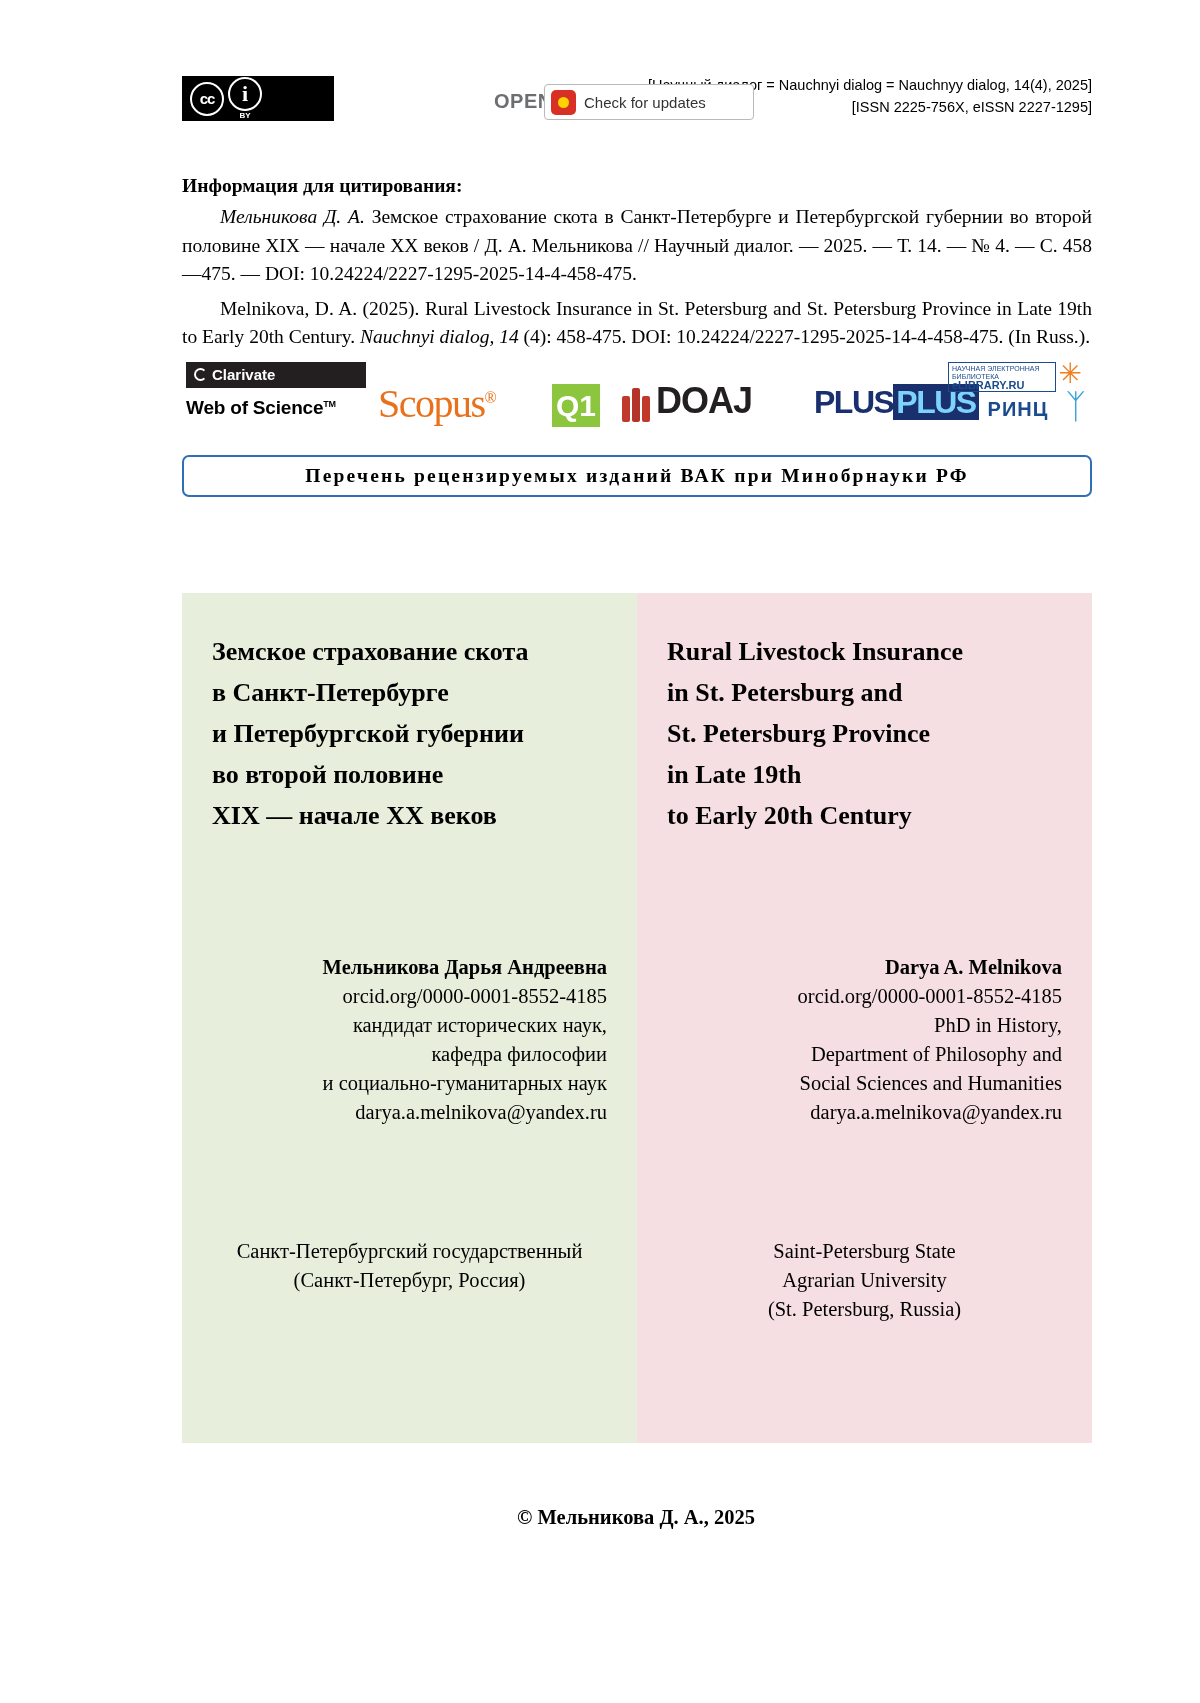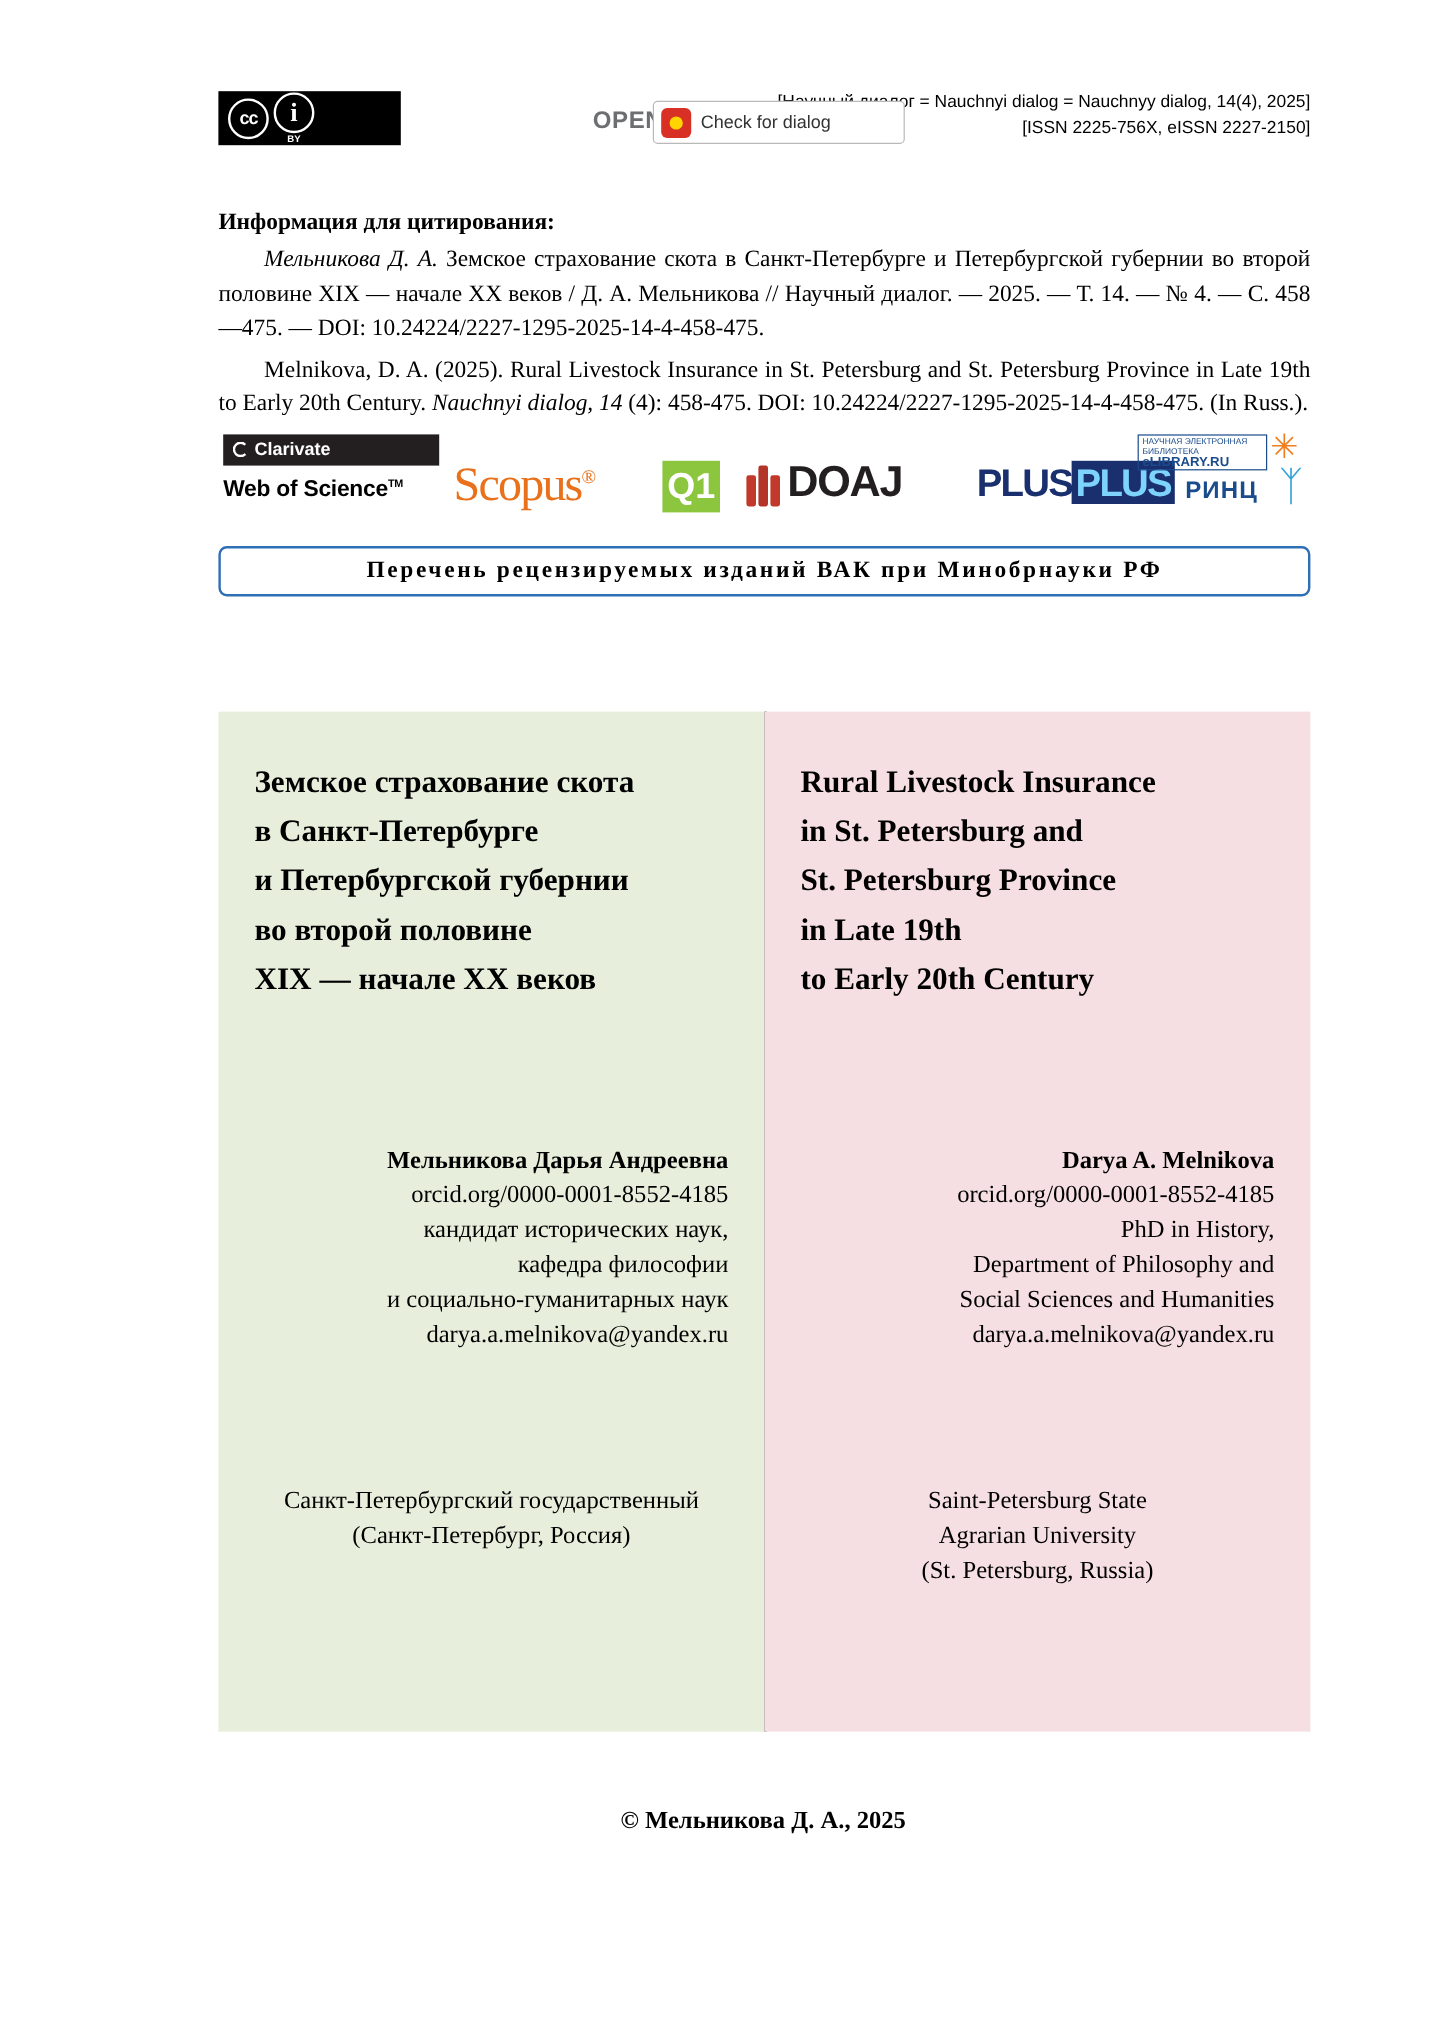--- a/index.html
+++ b/index.html
@@ -365,27 +365,27 @@
     </div>
 
     <div class="oa-logo">
       <span>OPEN</span>
       <span class="oa-lock"></span>
       <span>ACCESS</span>
     </div>
 
     <div class="journal-meta">
       <div>[Научный диалог = Nauchnyi dialog = Nauchnyy dialog, 14(4), 2025]</div>
-      <div>[ISSN 2225-756X, eISSN 2227-2150]</div>
+      <div>[ISSN 2225-756X, eISSN 2227-1295]</div>
     </div>
   </div>
 
   <div class="check-updates">
     <span class="cu-icon"></span>
-    <span class="cu-text">Check for dialog</span>
+    <span class="cu-text">Check for updates</span>
   </div>
 
   <div class="cite-head">Информация для цитирования:</div>
 
   <div class="cite-body">
     <p><span class="it">Мельникова Д. А.</span><span> Земское страхование скота в Санкт-Петербурге и Петербургской губернии во второй половине XIX — начале XX веков / Д. А. Мельникова // Научный диалог. — 2025. — Т. 14. — № 4. — С. 458—475. — DOI: 10.24224/2227-1295-2025-14-4-458-475.</span></p>
     <p><span>Melnikova, D. A. (2025). Rural Livestock Insurance in St. Petersburg and St. Petersburg Province in Late 19th to Early 20th Century. </span><span class="it">Nauchnyi dialog, 14</span><span> (4): 458-475. DOI: 10.24224/2227-1295-2025-14-4-458-475. (In Russ.).</span></p>
   </div>
 
   <div class="logos">

